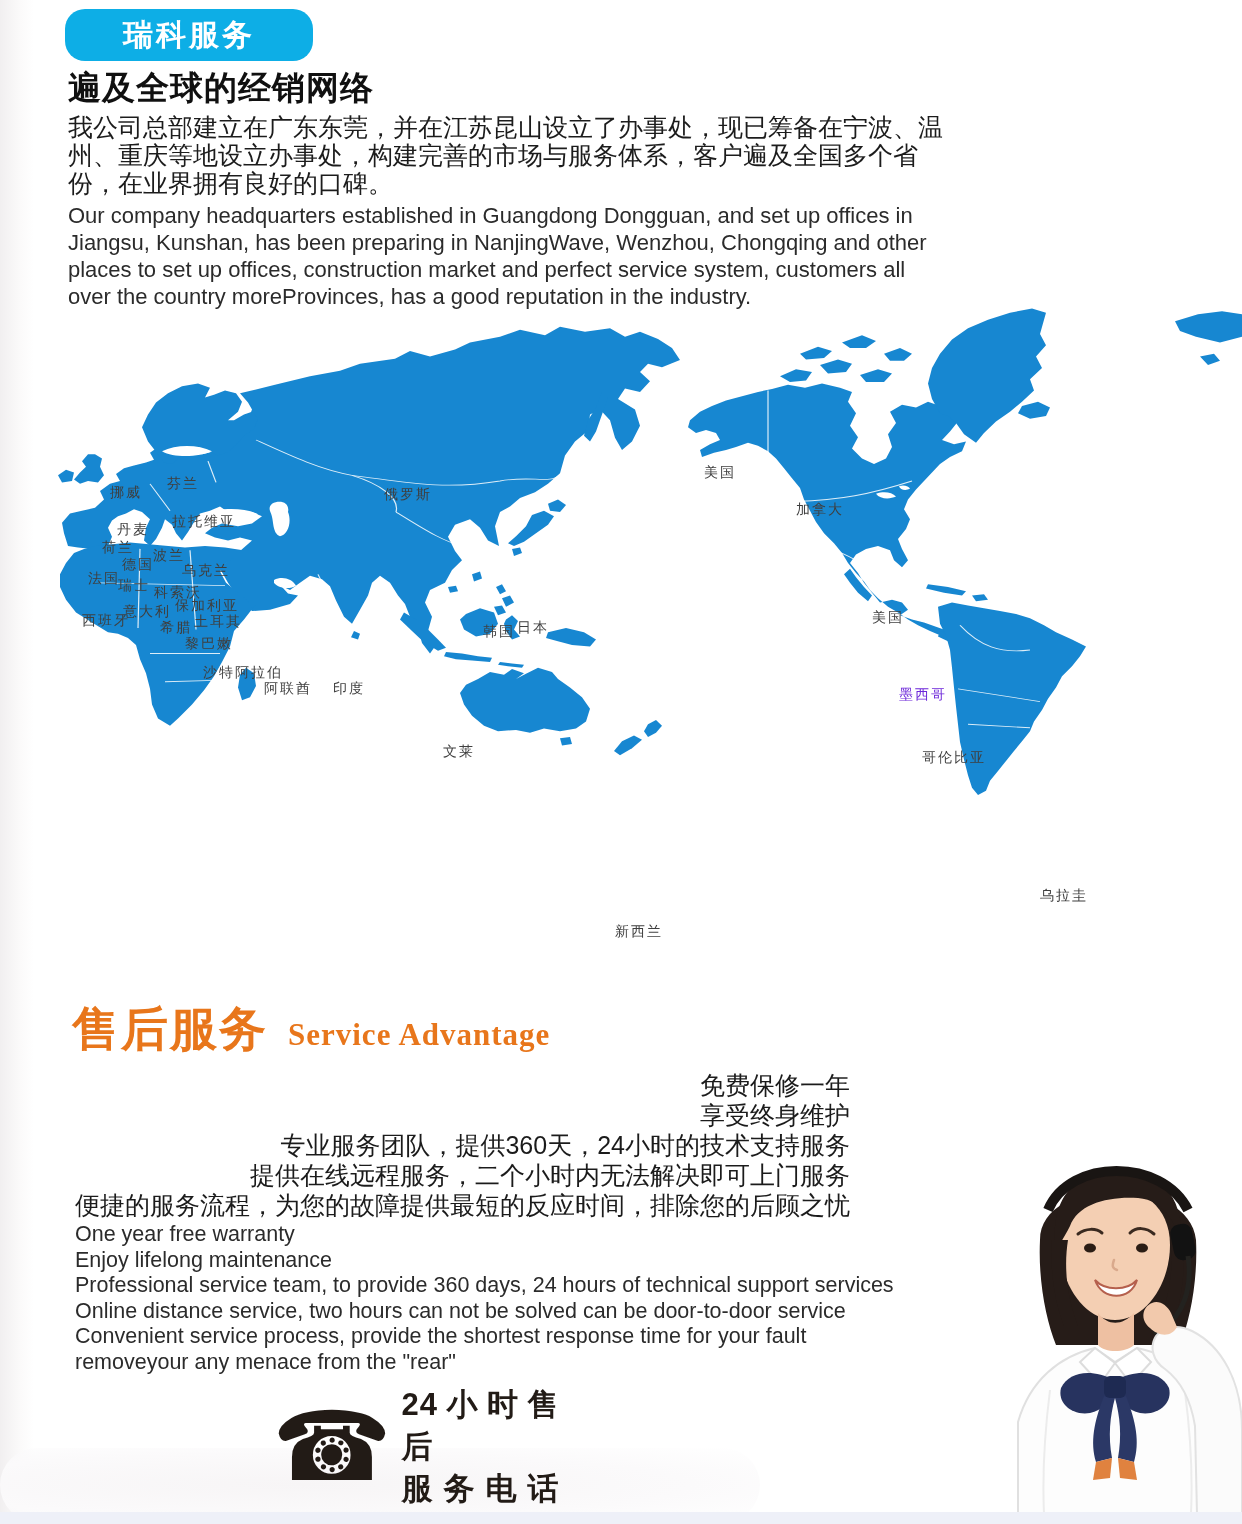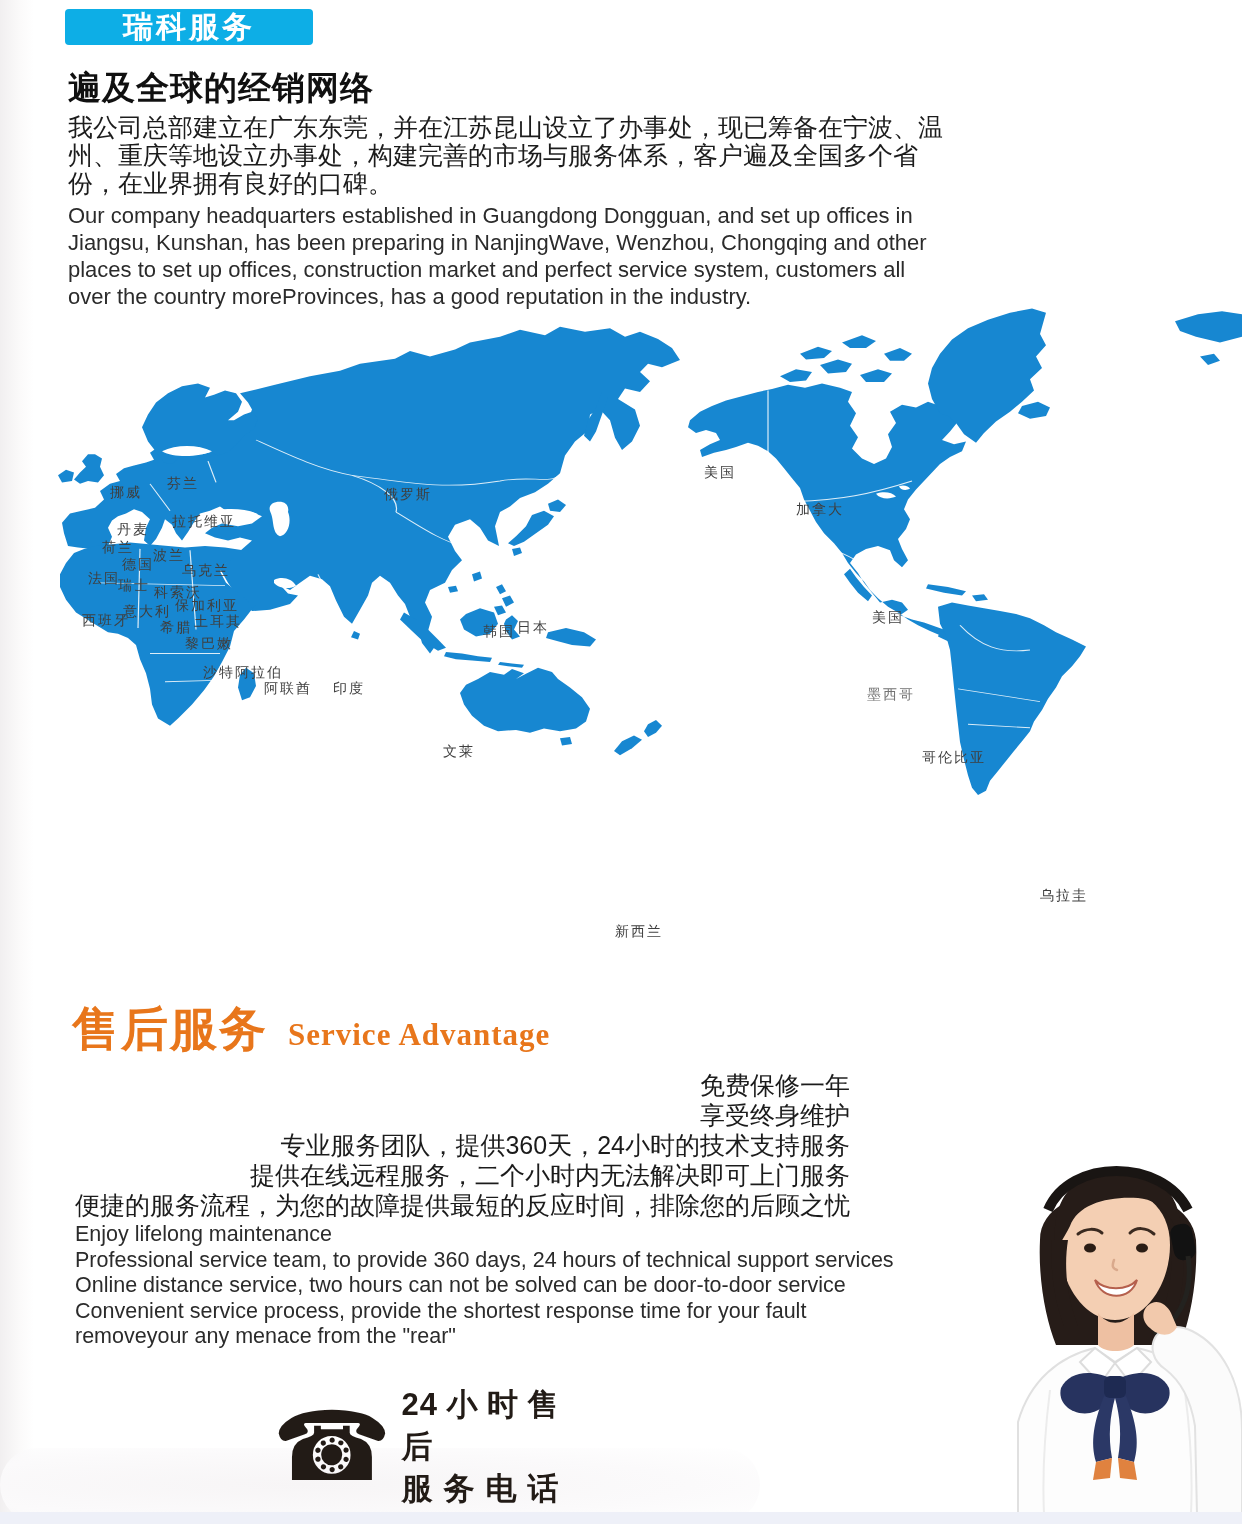--- a/index.html
+++ b/index.html
@@ -8,37 +8,37 @@
     background:#ffffff;overflow:hidden;
     font-family:"Liberation Sans","DejaVu Sans",sans-serif;
   }
   
   .edge-left{position:absolute;left:0;top:0;width:34px;height:100%;
     background:linear-gradient(90deg,#f1eff0 0%,#fbfafa 60%,#ffffff 100%);}
   .blob-bl{position:absolute;left:0;top:1448px;width:760px;height:74px;border-radius:40px;
     background:radial-gradient(ellipse at 40% 50%,#f7f5f6 0%,#fbfafb 60%,rgba(255,255,255,0) 100%);}
   .strip-bottom{position:absolute;left:0;bottom:0;width:100%;height:12px;background:#eef0f8;}
 
-  .badge{position:absolute;left:65px;top:9px;width:248px;height:36px;border-radius:4px;
+  .badge{position:absolute;left:65px;top:9px;width:248px;height:52px;border-radius:20px;
     display:flex;align-items:center;justify-content:center;
     color:#ffffff;font-size:30px;font-weight:bold;letter-spacing:3px;}
   h1.heading{position:absolute;left:68px;top:66px;margin:0;
     font-family:"Liberation Serif","DejaVu Serif",serif;
     font-size:33px;font-weight:bold;color:#101010;letter-spacing:1px;}
   .intro-cn{position:absolute;left:68px;top:113px;width:880px;
     font-size:25px;line-height:28px;color:#1c1c1c;}
   .intro-en{position:absolute;left:68px;top:202px;width:860px;
     font-size:22px;line-height:27px;color:#2b2b2b;}
 
   
   .map{position:absolute;left:0;top:300px;width:1242px;height:724px;}
   .map svg{position:absolute;left:0;top:0;}
   .map-label{position:absolute;transform:translate(-50%,-50%);
     font-size:14px;color:#3f3f3f;white-space:nowrap;letter-spacing:2px;}
-  .map-label.muted{color:#737373;}
+  .map-label.muted{color:#6d28d9;margin-left:32px;}
 
   
   .svc-head{position:absolute;left:72px;top:998px;display:flex;align-items:baseline;}
   .svc-cn{font-family:"Liberation Serif","DejaVu Serif",serif;font-size:47px;font-weight:bold;letter-spacing:2px;}
   .svc-en{font-family:"Liberation Serif","DejaVu Serif",serif;font-size:31px;font-weight:bold;margin-left:20px;letter-spacing:1px;}
   .svc-list-cn{position:absolute;left:75px;top:1070px;font-size:25px;line-height:30px;color:#1b1b1b;text-align:right;}
   .svc-list-cn div{margin:0;}
   .svc-list-en{position:absolute;left:75px;top:1222px;font-size:21.5px;line-height:25.5px;color:#2b2b2b;}
 
   
@@ -186,20 +186,21 @@
 
   <div class="svc-list-cn">
     <div>免费保修一年</div>
     <div>享受终身维护</div>
     <div>专业服务团队，提供360天，24小时的技术支持服务</div>
     <div>提供在线远程服务，二个小时内无法解决即可上门服务</div>
     <div>便捷的服务流程，为您的故障提供最短的反应时间，排除您的后顾之忧</div>
   </div>
 
   <div class="svc-list-en">
+    <div>One year free warranty</div>
     <div>Enjoy lifelong maintenance</div>
     <div>Professional service team, to provide 360 days, 24 hours of technical support services</div>
     <div>Online distance service, two hours can not be solved can be door-to-door service</div>
     <div>Convenient service process, provide the shortest response time for your fault</div>
     <div>removeyour any menace from the "rear"</div>
   </div>
 
   <div class="hotline">
     <span class="phone-glyph">☎</span>
     <span class="hot-lines">

